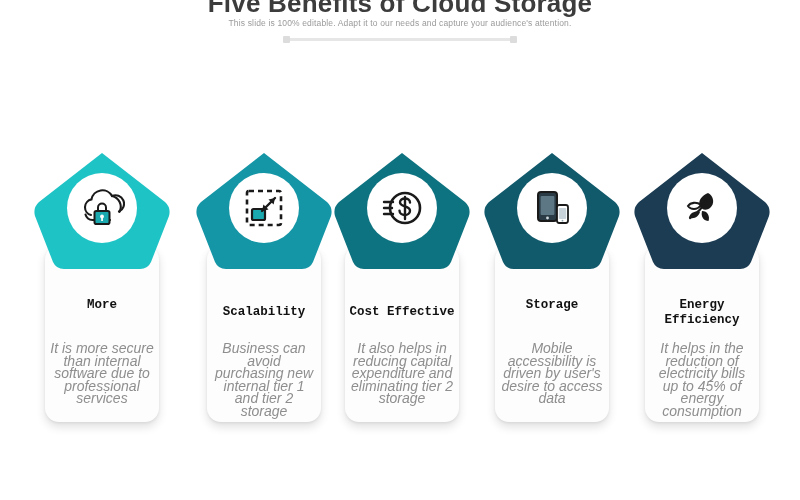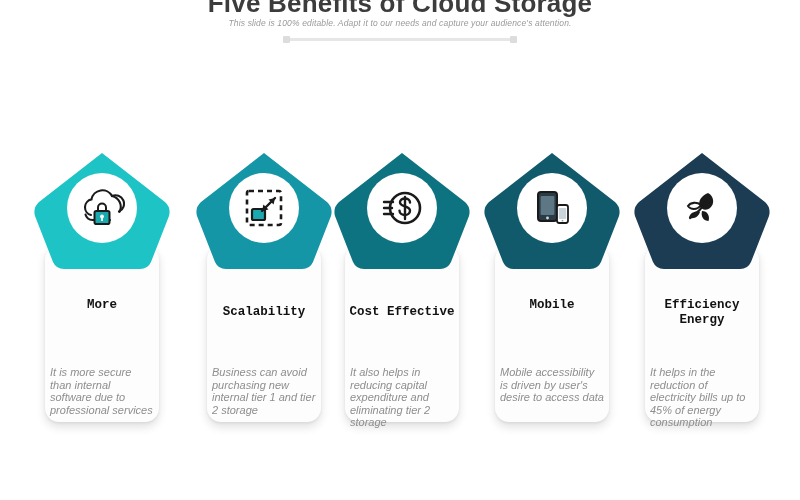--- a/index.html
+++ b/index.html
@@ -35,21 +35,20 @@
     left: 0;
     width: 800px;
     white-space: nowrap;
   }
   #slide-subtitle {
     position: absolute;
     top: 18px;
     left: 0;
     width: 800px;
     font-size: 8.5px;
-    font-style: italic;
     color: #9a9a9a;
     letter-spacing: 0.15px;
     white-space: nowrap;
   }
   #slider-track {
     position: absolute;
     top: 38px;
     left: 286px;
     width: 228px;
     height: 3px;
@@ -139,27 +138,26 @@
     z-index: 4;
     font-family: Liberation Mono, monospace;
   }
   .card-desc {
     position: absolute;
     top: 192px;
     left: 17px;
     width: 114px;
     padding: 0 5px;
     box-sizing: border-box;
-    text-align: left;
-    font-size: 11px;
+    text-align: center;
+    font-size: 14px;
     font-style: italic;
     color: #8e8e8e;
     line-height: 12.5px;
     z-index: 4;
-    margin-top: 24px;
   }
   
   .card-title.one-line { top: 155px; }
 </style>
 </head>
 <body>
 
 <div id="header">
   <div id="slide-title">Five Benefits of Cloud Storage</div>
   <div id="slide-subtitle">This slide is 100% editable. Adapt it to our needs and capture your audience's attention.</div>
@@ -252,21 +250,21 @@
       <svg width="40" height="40" viewBox="0 0 40 40">
         <rect x="6" y="4" width="19" height="29" rx="3" fill="#2b3b45" stroke="#1a1a1a" stroke-width="2"></rect>
         <rect x="8.6" y="8" width="13.8" height="19" rx="1" fill="#5d7884"></rect>
         <circle cx="15.5" cy="30" r="1.4" fill="#cfd9de"></circle>
         <rect x="25" y="17" width="11" height="18" rx="2.2" fill="#ffffff" stroke="#1a1a1a" stroke-width="1.8"></rect>
         <rect x="26.8" y="20" width="7.4" height="11" rx="0.8" fill="#c9d4da"></rect>
         <circle cx="30.5" cy="32.7" r="0.9" fill="#8fa3ac"></circle>
       </svg>
     </div>
     <div class="card-title">
-      <div>Mobile</div>
+      <div>Storage</div>
     </div>
     <div class="card-desc">Mobile accessibility is driven by user's desire to access data</div>
   </div>
 
   <div class="card">
     <div class="card-body"></div>
     <div class="badge">
       <svg width="140" height="122" viewBox="0 0 140 122">
         <path d="M70 3 L133 52 A14 14 0 0 1 137 66 L119 112 A12 12 0 0 1 108 119 L32 119 A12 12 0 0 1 21 112 L3 66 A14 14 0 0 1 7 52 Z" fill="#1B3C52"></path>
       </svg>
@@ -274,19 +272,19 @@
     <div class="badge-circle">
       <svg width="40" height="40" viewBox="0 0 40 40">
         <path d="M26 5 c6 3 7 11 2 15 c-4 3.2-9 1.5-10.5-2.6 C16 13 20 7 26 5 Z" fill="#1a1a1a"></path>
         <path d="M24 13 c-3 6-8.5 12-16 17" fill="none" stroke="#1a1a1a" stroke-width="2.2" stroke-linecap="round"></path>
         <path d="M19 17 c-4.5-3.5-10.5-2.6-13 1 c2.6 3.8 9 4.6 13-1 Z" fill="none" stroke="#1a1a1a" stroke-width="2.1"></path>
         <path d="M20 23 c-1.5 6 2 10 6.5 10 c1.6-5-1-10-6.5-10 Z" fill="#1a1a1a"></path>
         <path d="M18 24 c-5-1.5-10 1-11 5.5 c4.6 2 9.6-0.6 11-5.5 Z" fill="#1a1a1a"></path>
       </svg>
     </div>
     <div class="card-title">
+      <div>Energy</div>
       <div>Efficiency</div>
-      <div>Energy</div>
     </div>
     <div class="card-desc">It helps in the reduction of electricity bills up to 45% of energy consumption</div>
   </div>
 
 </div>
 
 </body></html>

